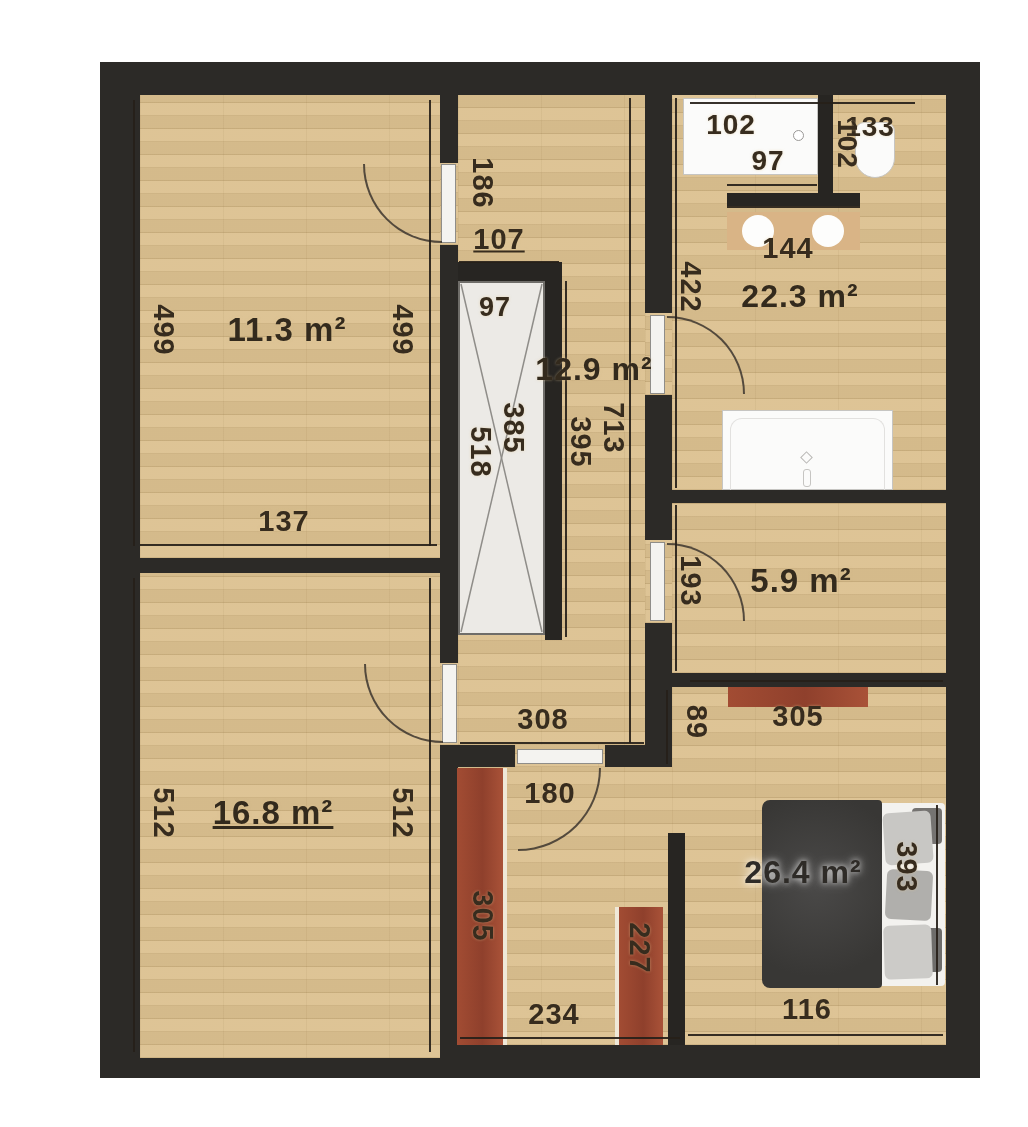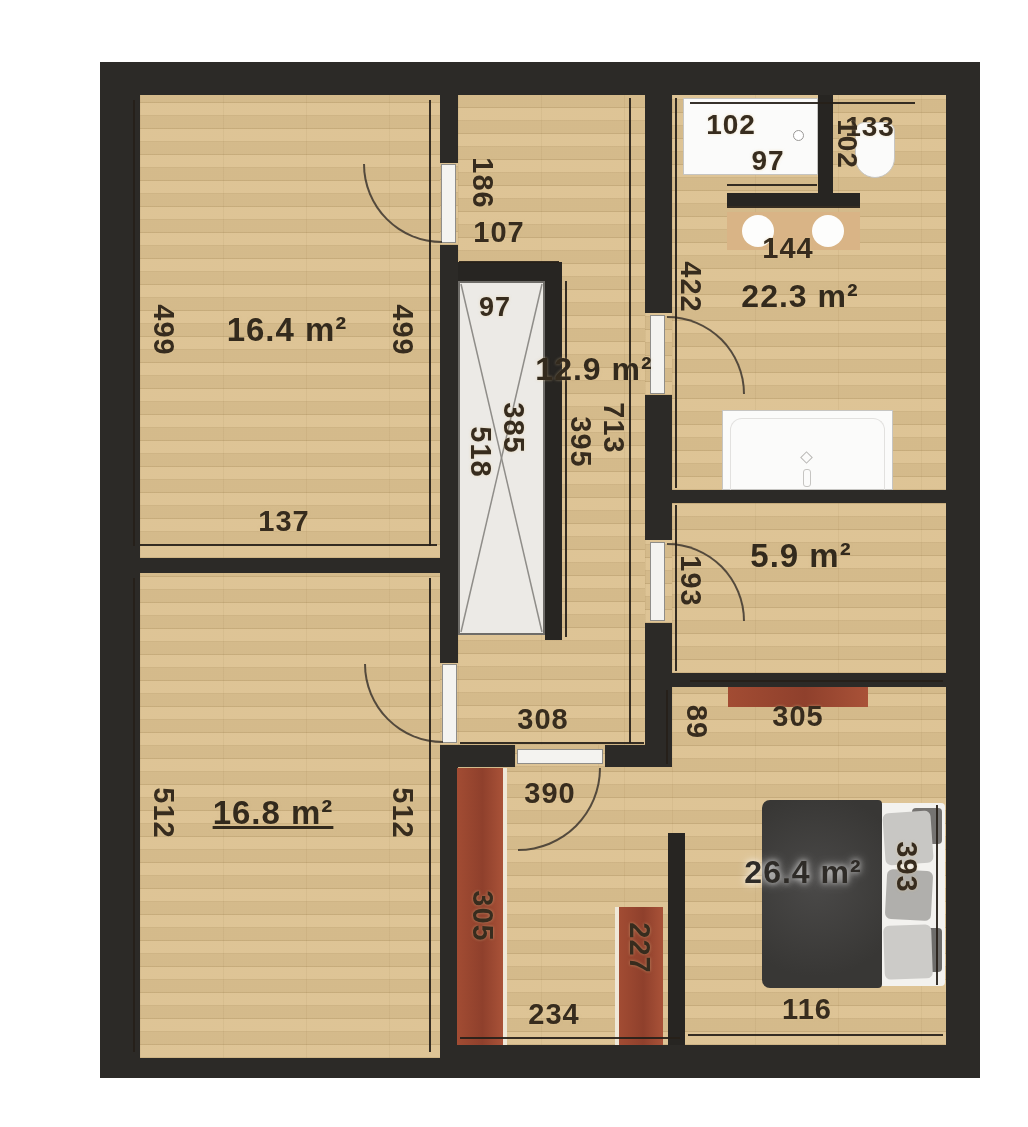--- a/index.html
+++ b/index.html
@@ -113,48 +113,48 @@
   <div class="dim-line" style="left:675px;top:505px;width:2px;height:166px;"></div>
   <div class="dim-line" style="left:666px;top:690px;width:2px;height:74px;"></div>
   <div class="dim-line" style="left:690px;top:680px;width:253px;height:2px;"></div>
   <div class="dim-line" style="left:727px;top:206px;width:133px;height:2px;"></div>
   <div class="dim-line" style="left:727px;top:184px;width:90px;height:2px;"></div>
   <div class="dim-line" style="left:690px;top:102px;width:225px;height:2px;"></div>
   <div class="dim-line" style="left:460px;top:1037px;width:220px;height:2px;"></div>
   <div class="dim-line" style="left:688px;top:1034px;width:255px;height:2px;"></div>
   <div class="dim-line" style="left:936px;top:805px;width:2px;height:180px;"></div>
 
-  <div class="area-label" style="left:287px;top:330px;">16.4 m²</div>
+  <div class="area-label" style="left:287px;top:330px;">11.3 m²</div>
   <div class="area-label" style="left:594px;top:369px;font-size:32px;">12.9 m²</div>
   <div class="area-label" style="left:800px;top:296px;font-size:32px;">22.3 m²</div>
-  <div class="area-label" style="left:801px;top:556px;text-align:center;">5.9 m²</div>
+  <div class="area-label" style="left:801px;top:581px;text-align:center;">5.9 m²</div>
   <div class="area-label" style="left:273px;top:813px;text-decoration:underline;">16.8 m²</div>
   <div class="area-label on-dark" style="left:803px;top:872px;font-size:32px;">26.4 m²</div>
 
   <div class="dim-label v" style="left:163px;top:330px;">499</div>
   <div class="dim-label v" style="left:402px;top:330px;">499</div>
   <div class="dim-label" style="left:284px;top:521px;">137</div>
   <div class="dim-label v" style="left:482px;top:183px;">186</div>
-  <div class="dim-label" style="left:499px;top:232px;">107</div>
+  <div class="dim-label" style="left:499px;top:239px;text-decoration:underline;">107</div>
   <div class="dim-label" style="left:495px;top:307px;font-size:27px;">97</div>
   <div class="dim-label v" style="left:480px;top:452px;">518</div>
   <div class="dim-label v" style="left:513px;top:428px;">385</div>
   <div class="dim-label v" style="left:580px;top:442px;">395</div>
   <div class="dim-label v" style="left:613px;top:428px;">713</div>
   <div class="dim-label" style="left:731px;top:125px;font-size:28px;">102</div>
   <div class="dim-label" style="left:768px;top:161px;font-size:28px;">97</div>
   <div class="dim-label" style="left:870px;top:127px;font-size:28px;">133</div>
   <div class="dim-label v" style="left:847px;top:144px;font-size:28px;">102</div>
   <div class="dim-label" style="left:788px;top:248px;">144</div>
   <div class="dim-label v" style="left:690px;top:287px;">422</div>
   <div class="dim-label v" style="left:690px;top:581px;">193</div>
   <div class="dim-label v" style="left:696px;top:722px;">89</div>
   <div class="dim-label" style="left:798px;top:716px;">305</div>
   <div class="dim-label" style="left:543px;top:719px;">308</div>
   <div class="dim-label v" style="left:163px;top:813px;">512</div>
   <div class="dim-label v" style="left:402px;top:813px;">512</div>
-  <div class="dim-label" style="left:550px;top:793px;">390</div>
+  <div class="dim-label" style="left:550px;top:793px;">180</div>
   <div class="dim-label v" style="left:482px;top:916px;">305</div>
   <div class="dim-label v" style="left:639px;top:948px;">227</div>
   <div class="dim-label" style="left:554px;top:1014px;">234</div>
   <div class="dim-label" style="left:807px;top:1009px;">116</div>
   <div class="dim-label v" style="left:906px;top:867px;">393</div>
 </div>
 
 </body></html>

